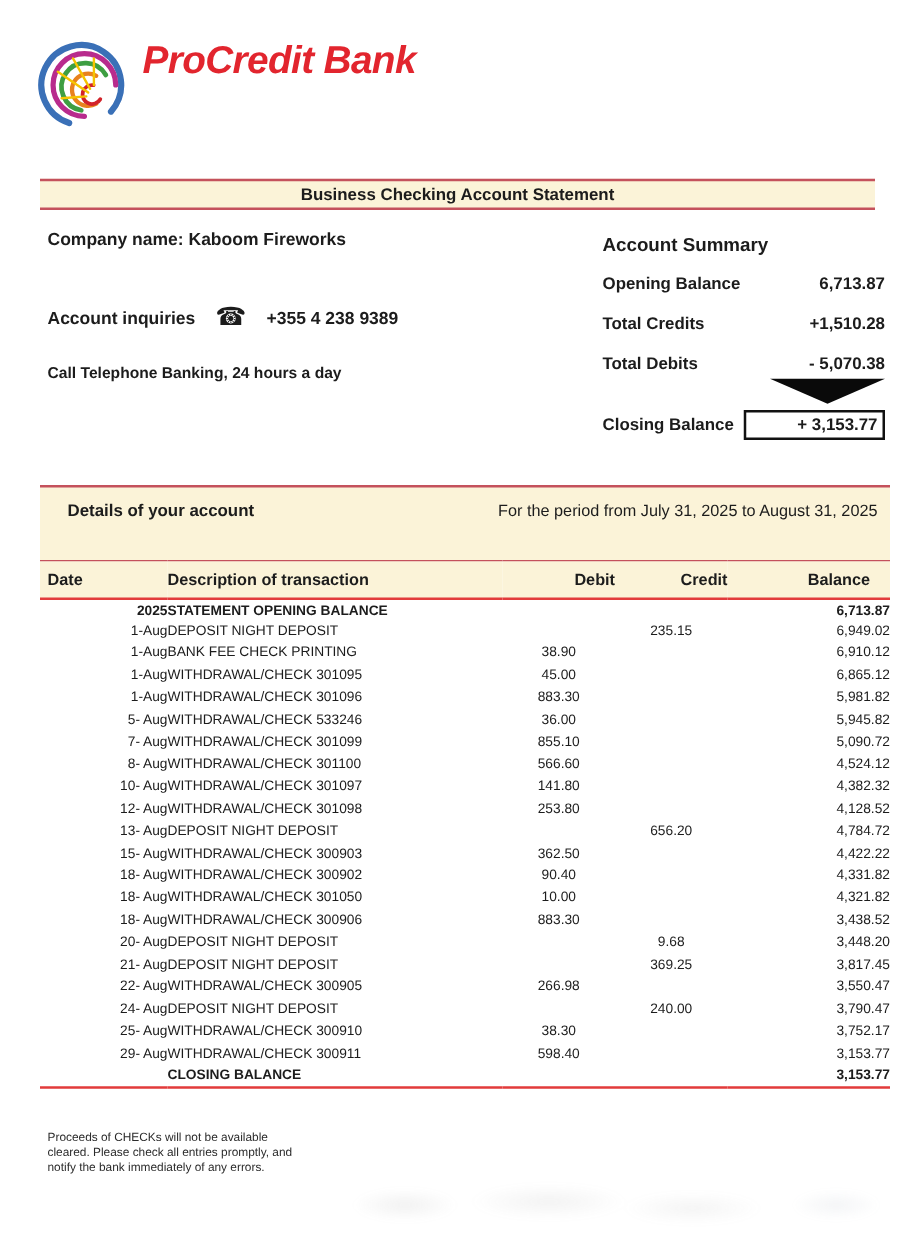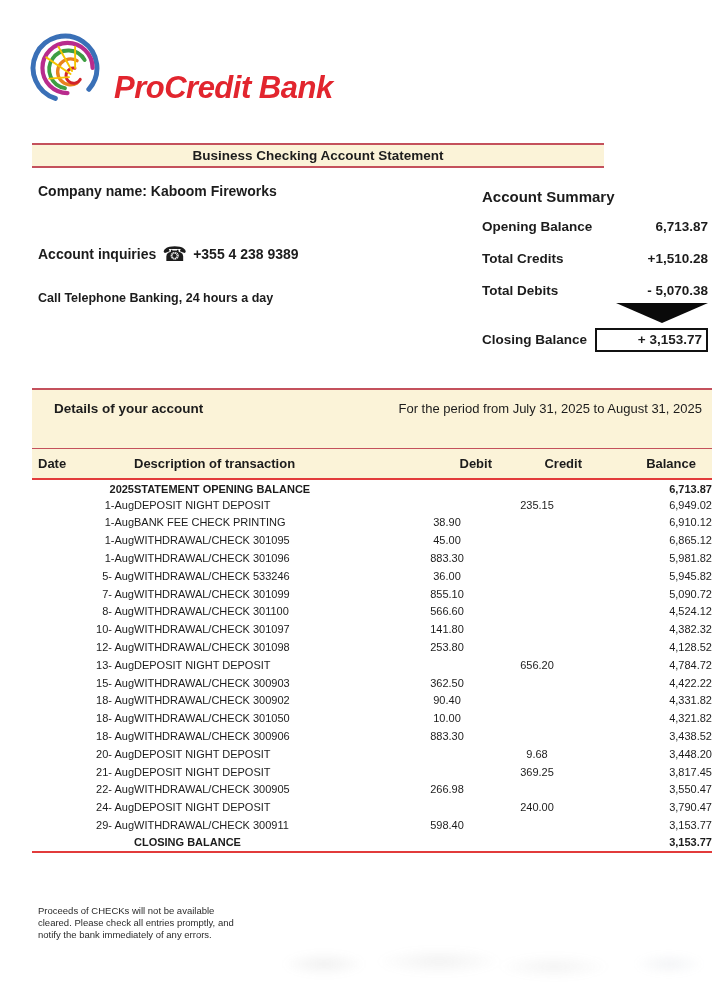--- a/index.html
+++ b/index.html
@@ -1,35 +1,35 @@
 <!DOCTYPE html>
 <html><head>
 <meta charset="utf-8">
 <style>
   html,body{margin:0;padding:0;background:#ffffff;}
   .page{
     position:relative;width:720px;height:1000px;background:#ffffff;overflow:hidden;
     font-family:"Liberation Sans","DejaVu Sans",sans-serif;color:#1c1c1c;
   }
   
-  .logo-row{position:absolute;top:30px;left:28px;display:flex;align-items:flex-end;}
+  .logo-row{position:absolute;top:30px;left:28px;display:flex;align-items:flex-start;}
   .logo-mark{width:76px;height:76px;}
   .bank-name{
     margin-left:10px;font-size:31px;font-weight:bold;font-style:italic;
     color:#e2252e;letter-spacing:-0.5px;
   }
   
   .title-bar{
-    position:absolute;top:143px;left:32px;width:572px;box-sizing:border-box;
+    position:absolute;top:143px;left:32px;width:668px;box-sizing:border-box;
     background:#fbf3d8;border-top:2px solid #c4515c;border-bottom:2px solid #c4515c;
     text-align:center;font-weight:bold;font-size:13.5px;line-height:21px;height:25px;
   }
   
   .company{position:absolute;top:183px;left:38px;font-size:14px;font-weight:bold;}
-  .inquiries{position:absolute;top:246px;left:38px;font-size:14px;font-weight:bold;display:flex;align-items:center;gap:6px;}
+  .inquiries{position:absolute;top:246px;left:38px;font-size:14px;font-weight:bold;display:flex;align-items:center;gap:16px;}
   .phone-glyph{font-size:20px;line-height:14px;}
   .telebank{position:absolute;top:291px;left:38px;font-size:12.5px;font-weight:bold;}
   
   .summary-title{position:absolute;top:188px;left:482px;font-size:15px;font-weight:bold;}
   .sum-row{position:absolute;left:482px;width:226px;display:flex;justify-content:space-between;font-size:13.5px;font-weight:bold;}
   .sum-row.r0{top:219px;}
   .sum-row.r1{top:251px;}
   .sum-row.r2{top:283px;}
   .triangle{
     position:absolute;top:303px;left:616px;width:0;height:0;
@@ -289,20 +289,27 @@
       <td class="c-balance">3,550.47</td>
     </tr>
         <tr>
       <td class="c-date">24- Aug</td>
       <td class="c-desc">DEPOSIT NIGHT DEPOSIT</td>
       <td class="c-debit"></td>
       <td class="c-credit">240.00</td>
       <td class="c-balance">3,790.47</td>
     </tr>
         <tr>
+      <td class="c-date">25- Aug</td>
+      <td class="c-desc">WITHDRAWAL/CHECK 300910</td>
+      <td class="c-debit">38.30</td>
+      <td class="c-credit"></td>
+      <td class="c-balance">3,752.17</td>
+    </tr>
+        <tr>
       <td class="c-date">29- Aug</td>
       <td class="c-desc">WITHDRAWAL/CHECK 300911</td>
       <td class="c-debit">598.40</td>
       <td class="c-credit"></td>
       <td class="c-balance">3,153.77</td>
     </tr>
         <tr class="bold-row">
       <td class="c-date"></td>
       <td class="c-desc">CLOSING BALANCE</td>
       <td class="c-debit"></td>

